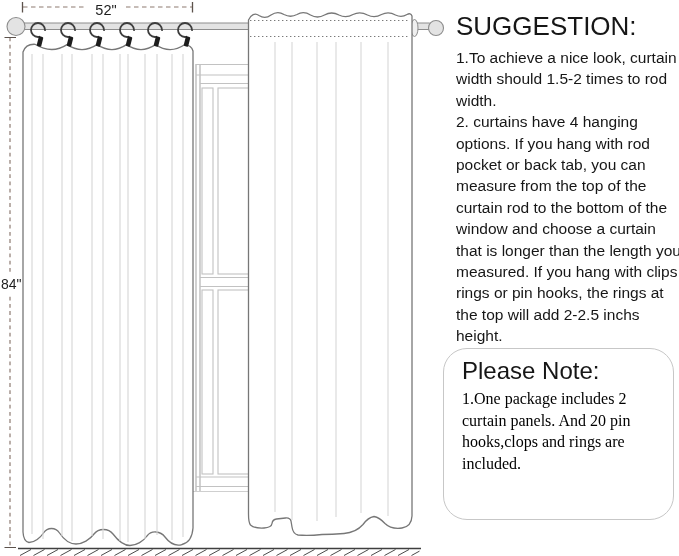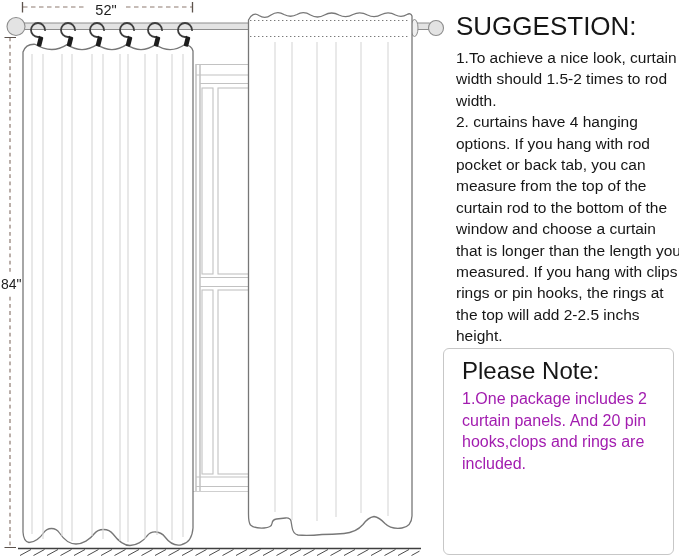--- a/index.html
+++ b/index.html
@@ -5,26 +5,26 @@
   html,body{margin:0;padding:0;background:#fff;}
   .page{
     position:relative;width:679px;height:556px;background:#fff;overflow:hidden;
     font-family:"Liberation Sans", sans-serif;color:#141414;
   }
   .diagram{position:absolute;left:0;top:0;width:450px;height:556px;}
   .info{position:absolute;left:456px;top:11px;width:227px;}
   .info h1{font-size:26px;font-weight:400;margin:0 0 5px;letter-spacing:0;color:#161616;}
   .info p{font-size:15.5px;line-height:21.4px;margin:0;color:#161616;}
   .note-box{
-    position:absolute;left:443px;top:348px;width:231px;height:207px;
-    box-sizing:border-box;border:1px solid #c7c7c7;border-radius:6px;
+    position:absolute;left:443px;top:348px;width:231px;height:172px;
+    box-sizing:border-box;border:1px solid #c7c7c7;border-radius:24px;
     background:#fff;padding:5px 8px 0 18px;overflow:hidden;
   }
   .note-box h2{font-size:24px;font-weight:400;margin:3px 0 3px;color:#161616;}
-  .note-box p{font-size:16px;line-height:21.6px;margin:0;color:#a21caf;}
+  .note-box p{font-size:16px;line-height:21.6px;margin:0;color:#000000;font-family:Liberation Serif, serif;}
   svg text{font-family:"Liberation Sans", sans-serif;}
 </style>
 </head>
 <body>
 
 <div class="page">
 
   <div class="diagram">
     <svg width="450" height="556" viewBox="0 0 450 556">
 

